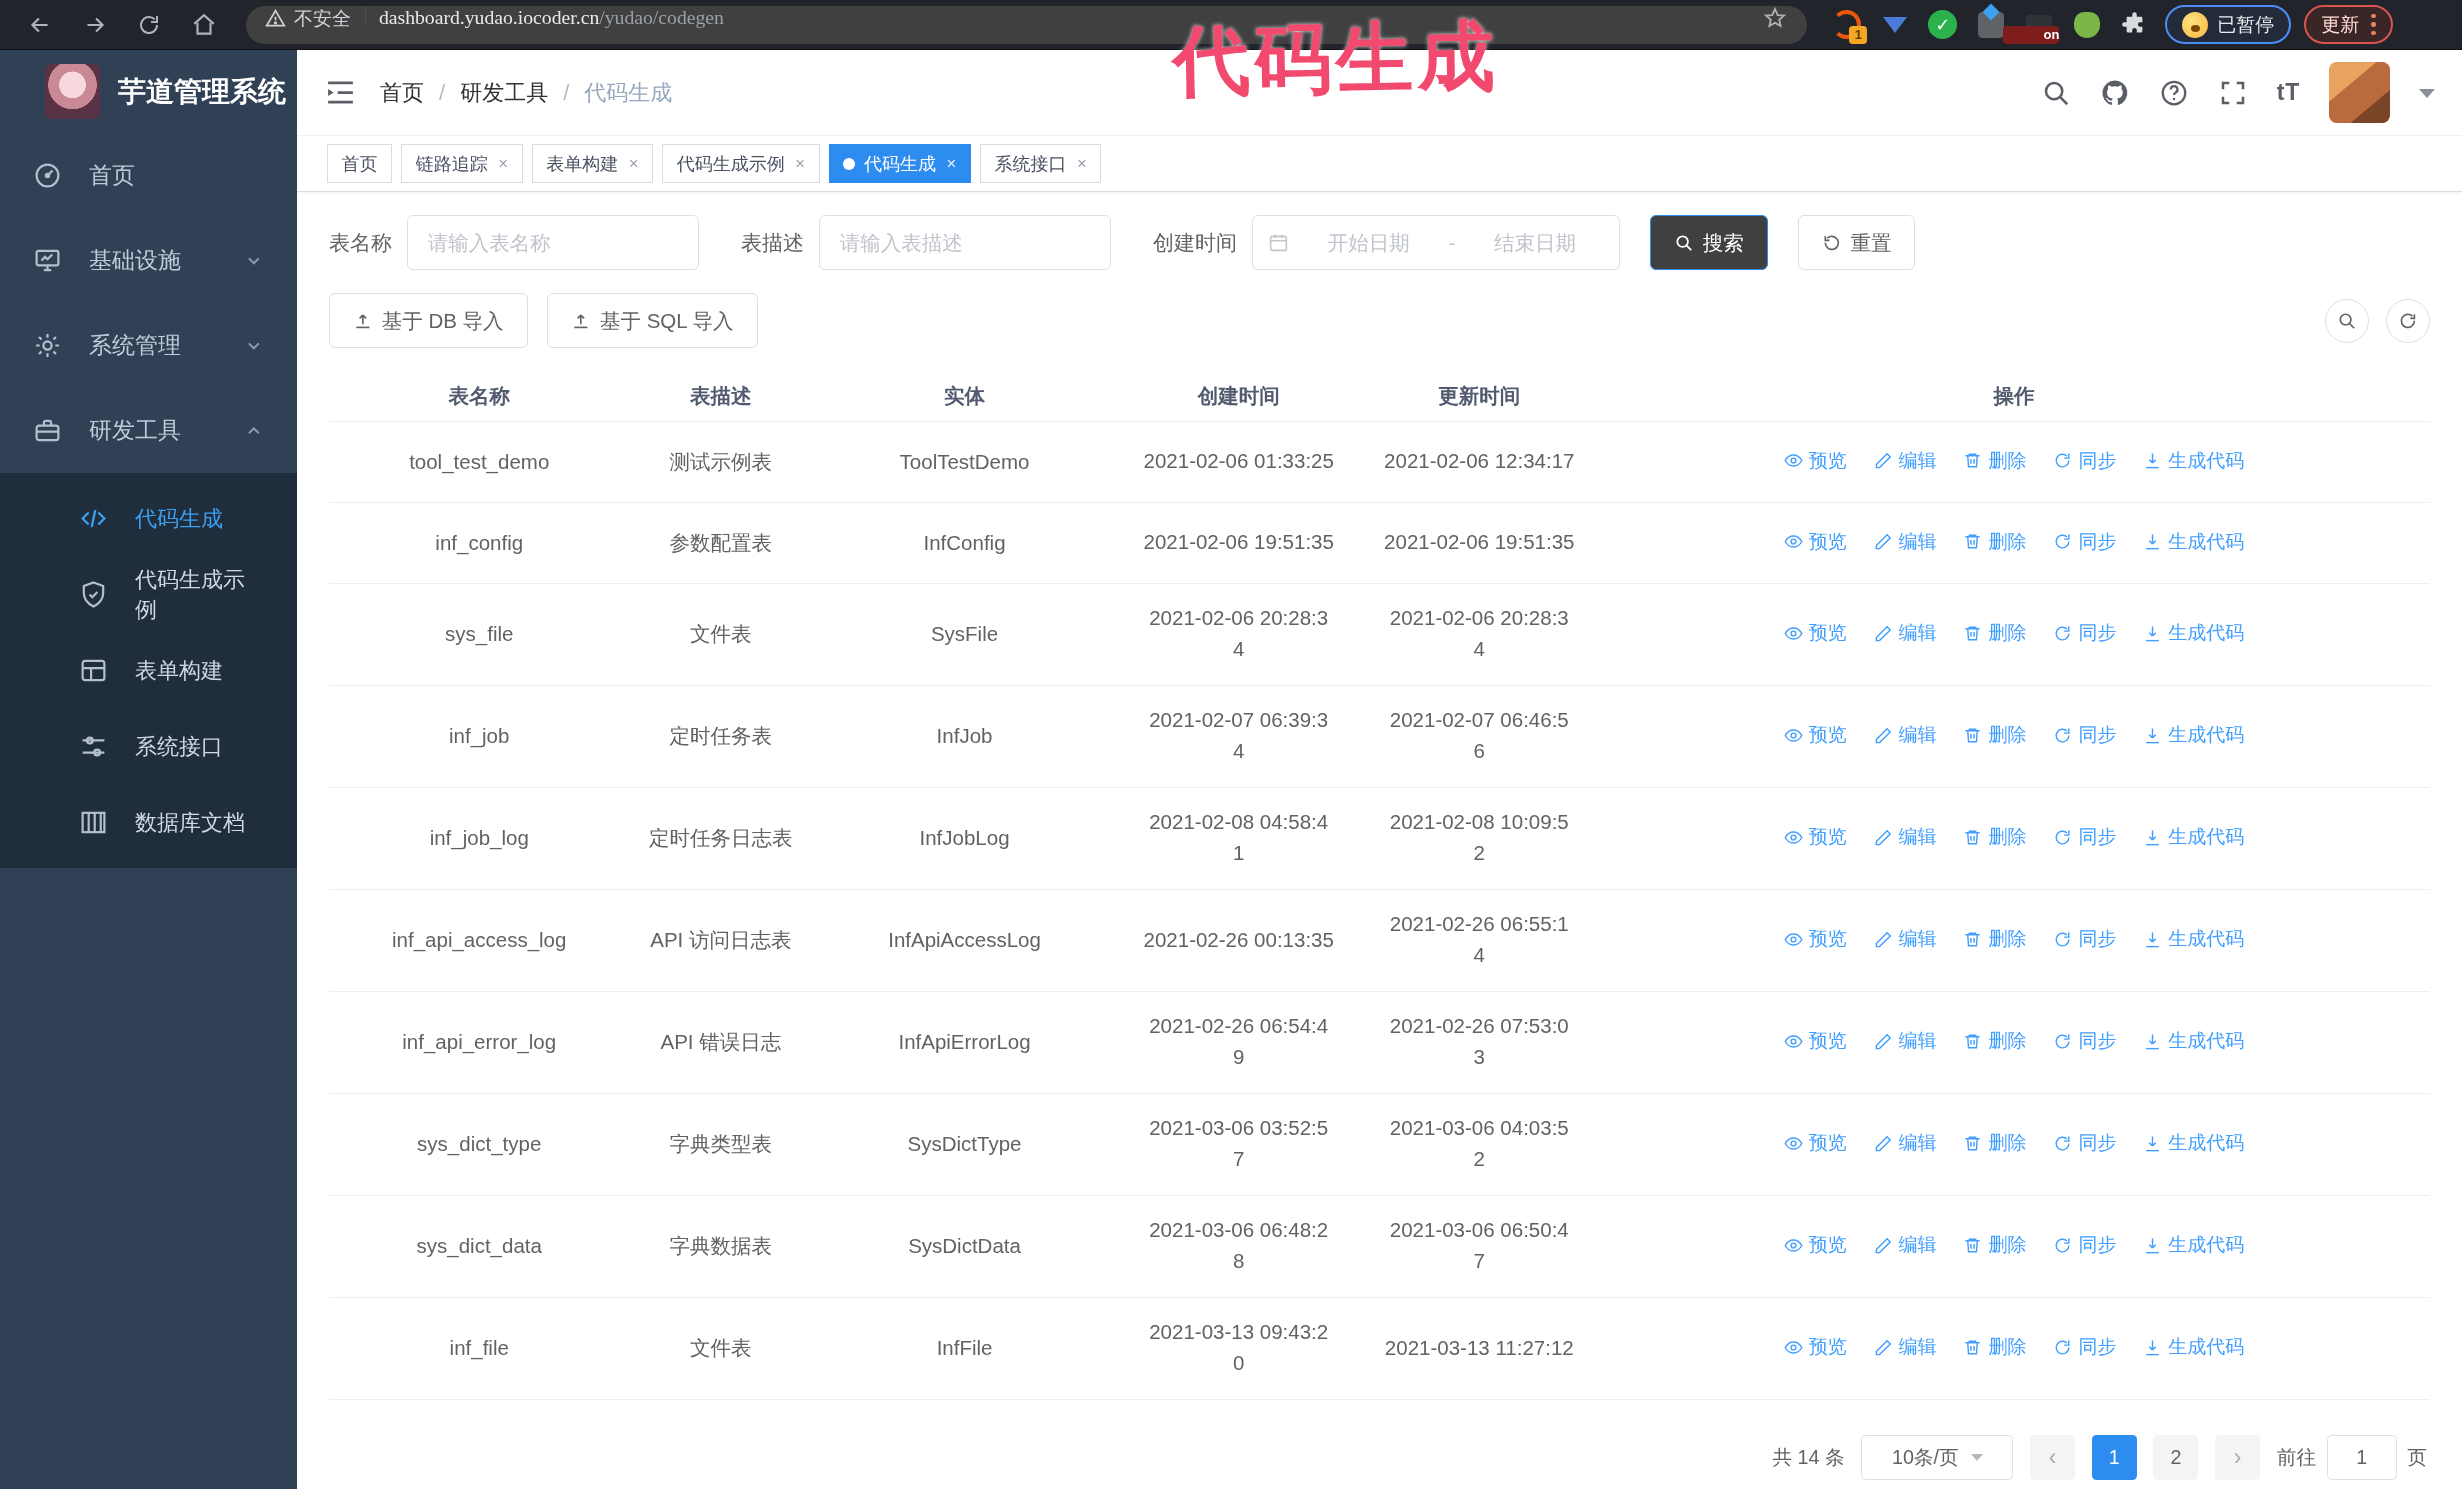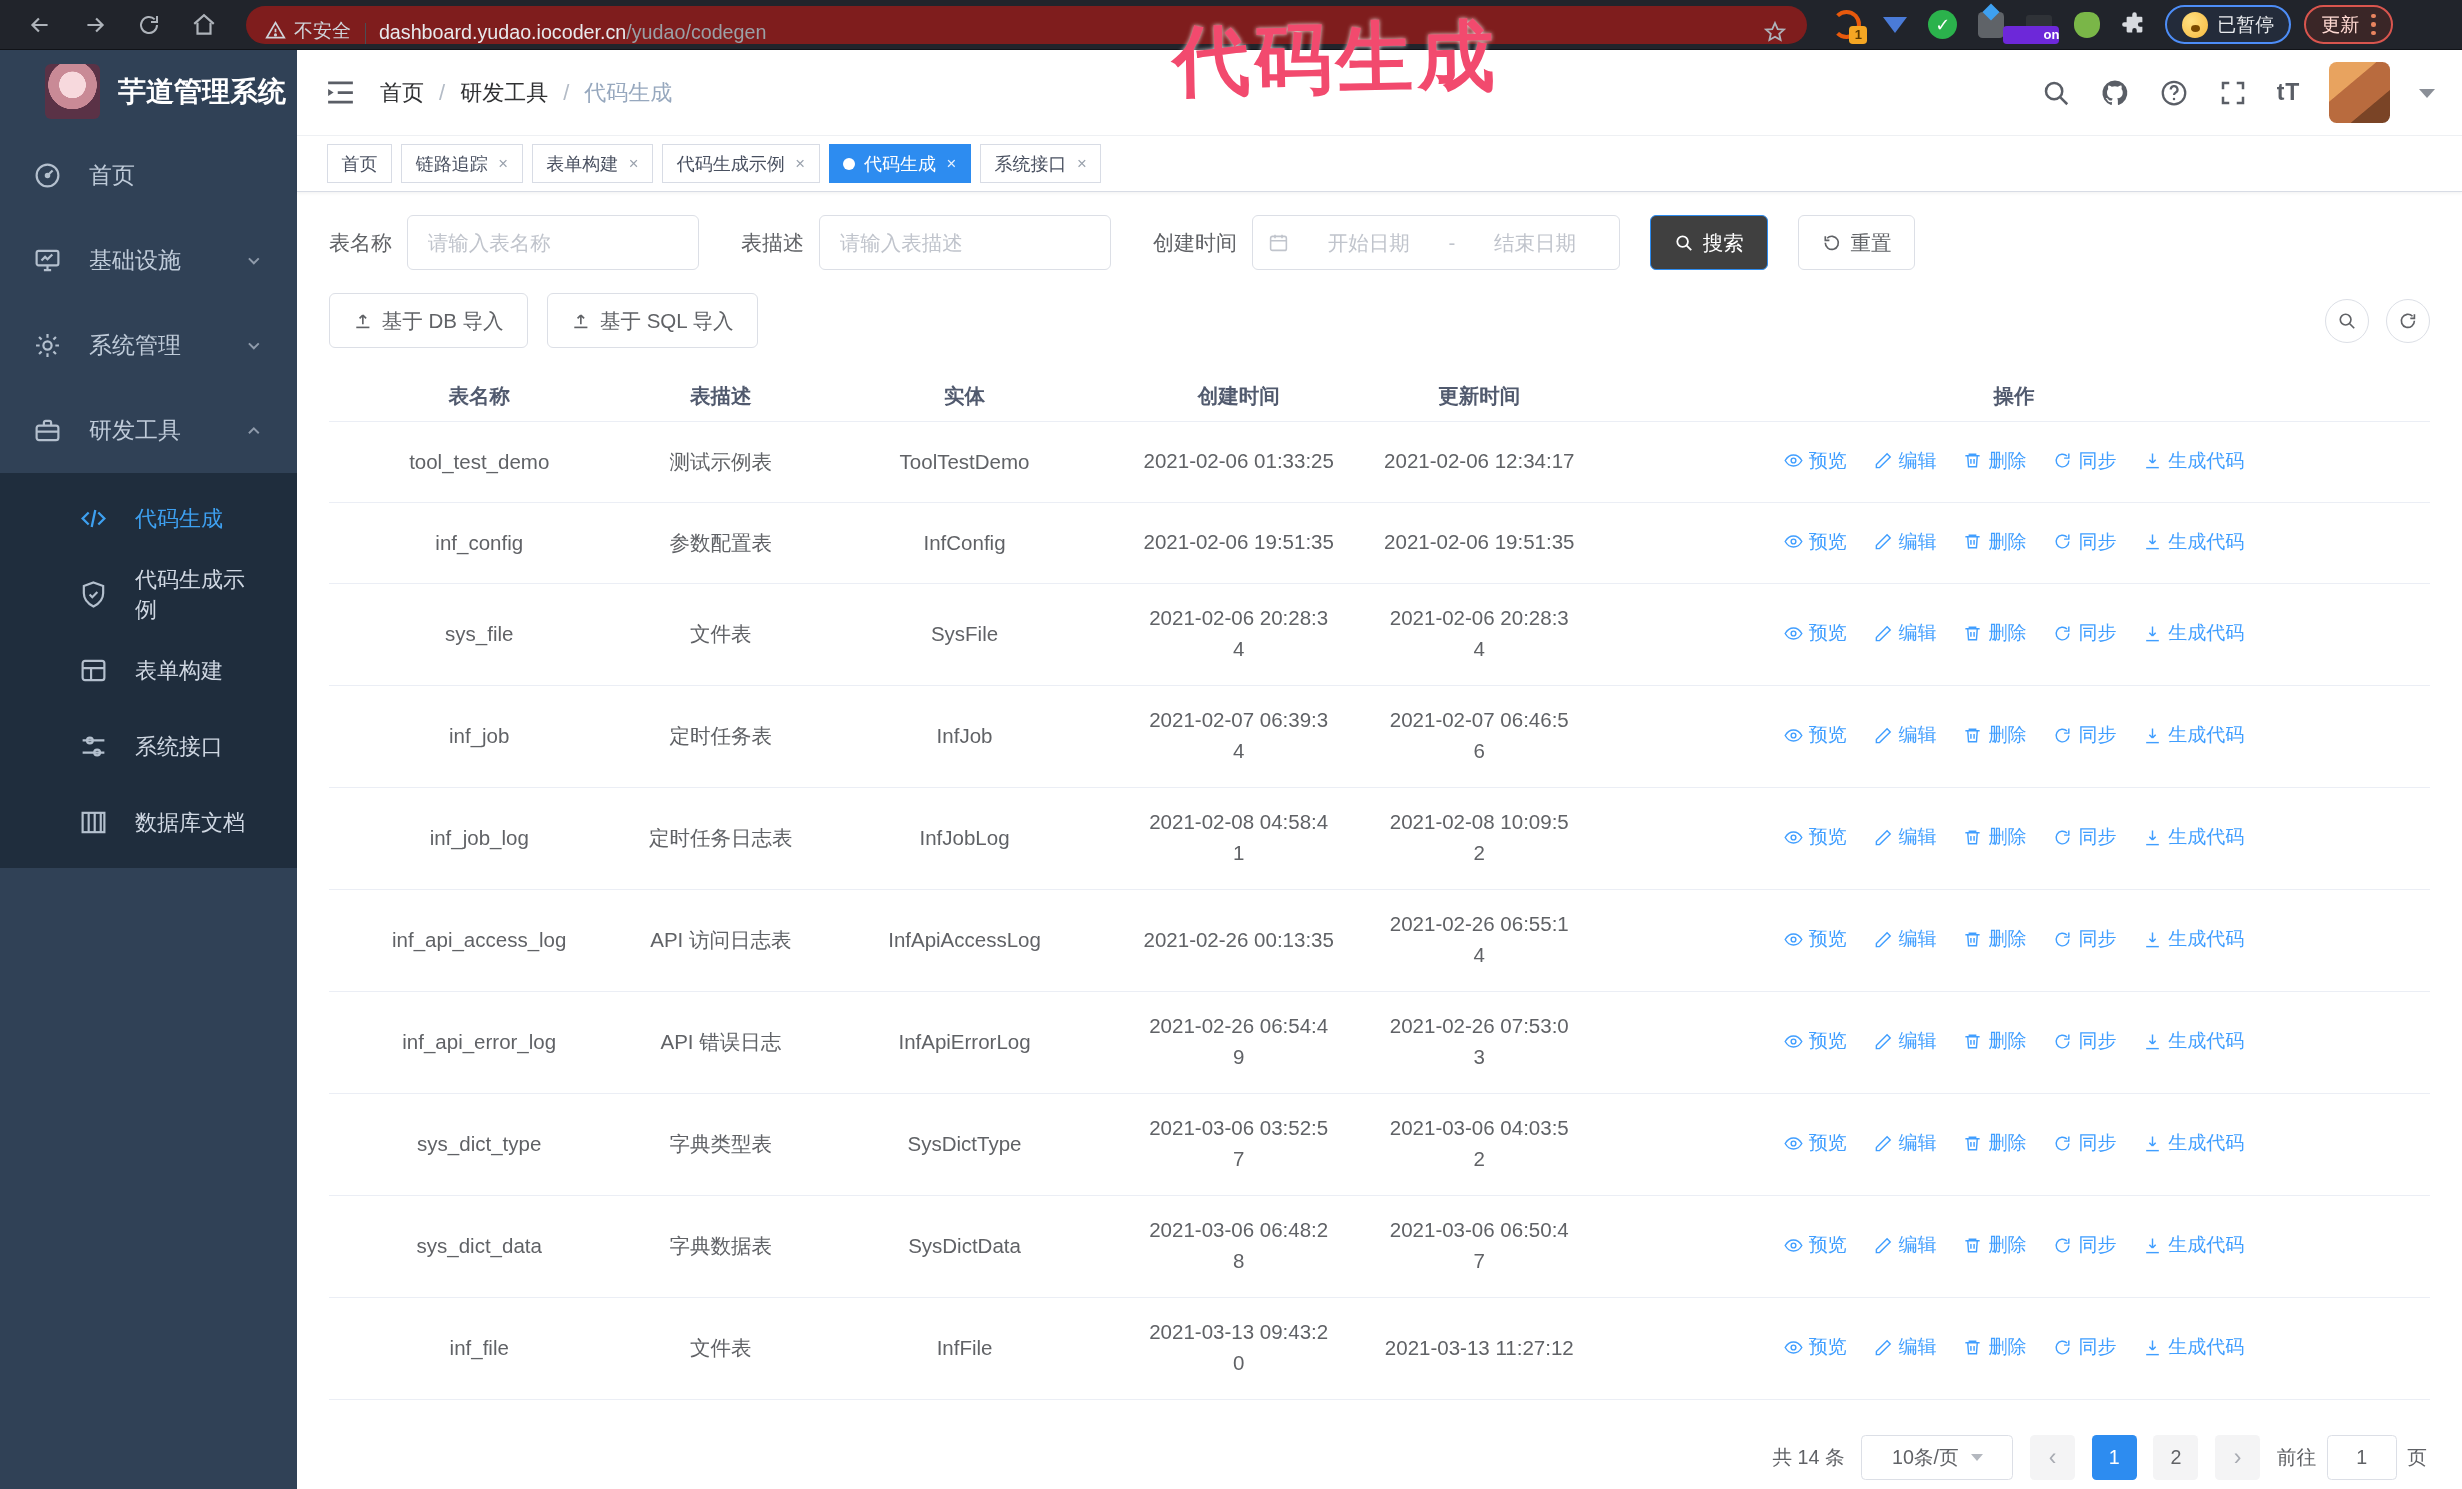--- a/index.html
+++ b/index.html
@@ -7,31 +7,31 @@
   .screen {
     position: relative; width: 2462px; height: 1490px; overflow: hidden;
     background:#fff; font-family:"Liberation Sans","DejaVu Sans",sans-serif; color:#606266;
   }
   .ic { display:inline-block; vertical-align:middle; }
   svg { display:block; }
 
   
   .browser-bar{height:50px;background:#21242b;display:flex;align-items:center;padding:0 16.7px;gap:7.6px;border-bottom:1.5px solid #111318;}
   .nav-btn{width:47px;height:41px;display:flex;align-items:center;justify-content:center;color:#aeb3ba;border-radius:50%;}
-  .omnibox{flex:1 1 auto;max-width:1561px;height:38px;margin:0 10.6px;background:#7f1d1d;border-radius:19.7px;display:flex;align-items:flex-end;padding:0 19.7px;color:#c9cdd3;}
+  .omnibox{flex:1 1 auto;max-width:1561px;height:38px;margin:0 10.6px;background:#404040;border-radius:19.7px;display:flex;align-items:flex-start;padding:0 19.7px;color:#c9cdd3;font-family:Liberation Serif, serif;}
   .omni-sec{display:flex;align-items:center;gap:7.6px;font-size:19px;color:#cfd3d9;}
   .omni-sep{width:0.8px;height:21px;background:#4a4e55;margin:0 13.6px;}
   .omni-url{font-size:19.7px;color:#e8eaed;white-space:nowrap;}
   .omni-url .path{color:#9aa0a6;}
   .omni-star{margin-left:auto;color:#aeb3ba;}
   .ext-row{display:flex;align-items:center;gap:13px;margin-left:4.5px;}
   .ext{position:relative;width:35px;height:35px;display:flex;align-items:center;justify-content:center;}
   .badge{position:absolute;right:-3px;bottom:-1.5px;min-width:18px;height:18px;border-radius:3.8px;font-size:13px;font-weight:bold;display:flex;align-items:center;justify-content:center;}
   .badge.orange{background:#f5a623;color:#5c3a00;}
-  .badge.green{background:#6d28d9;color:#fff;padding-left:40px;}
+  .badge.green{background:#7f1d1d;color:#fff;padding-left:40px;}
   .ext-c{width:29px;height:29px;border-radius:50%;border:4.5px solid #e8590c;border-left-color:transparent;}
   .ext-gem{width:0;height:0;border:12px solid transparent;border-top:16.7px solid #4a7bd8;margin-top:12px;}
   .ext-gcheck{width:29px;height:29px;border-radius:50%;background:#2bb24c;color:#fff;font-size:18px;font-weight:bold;display:flex;align-items:center;justify-content:center;}
   .ext-grid{width:26px;height:26px;border-radius:4.5px;background:#5f6368;position:relative;}
   .ext-grid::after{content:"";position:absolute;left:6.8px;top:-6px;width:12px;height:12px;background:#3ea0f0;transform:rotate(45deg);}
   .ext-dark{width:26px;height:19.7px;border-radius:3px;background:#2f3237;}
   .ext-frog{width:26px;height:26px;border-radius:40% 40% 50% 50%;background:#7ab648;}
   .chip{display:flex;align-items:center;gap:9px;height:39px;border-radius:20.5px;padding:0 15px;font-size:19px;white-space:nowrap;}
   .chip.paused{border:2.3px solid #4d8df7;background:#232b3a;color:#e8eaed;}
   .emoji-face{width:26px;height:26px;border-radius:50%;background:radial-gradient(circle at 35% 35%,#ffe082,#f6b93d);position:relative;}

